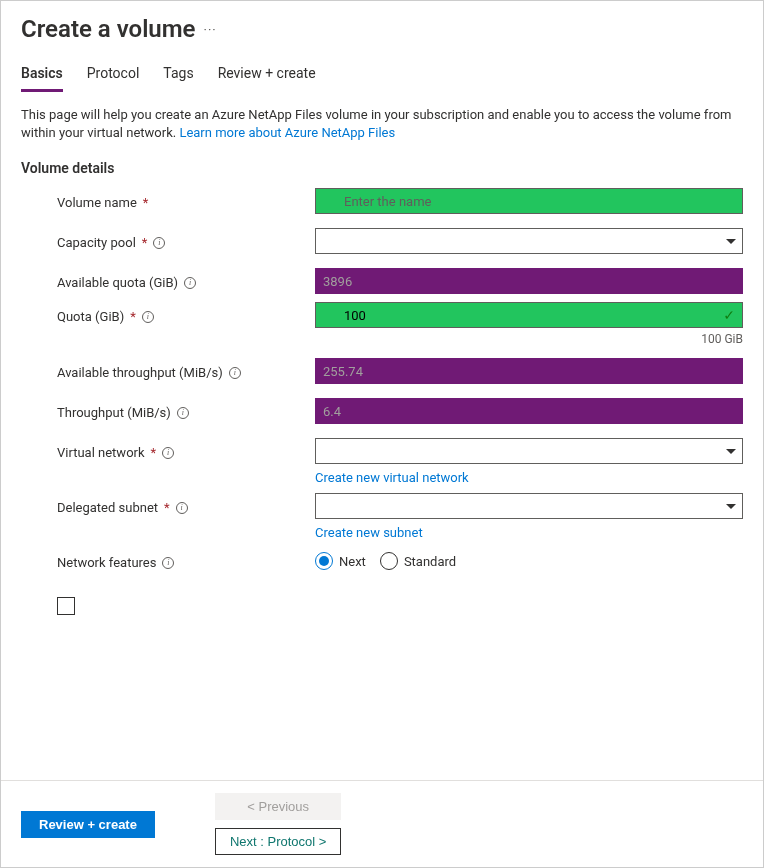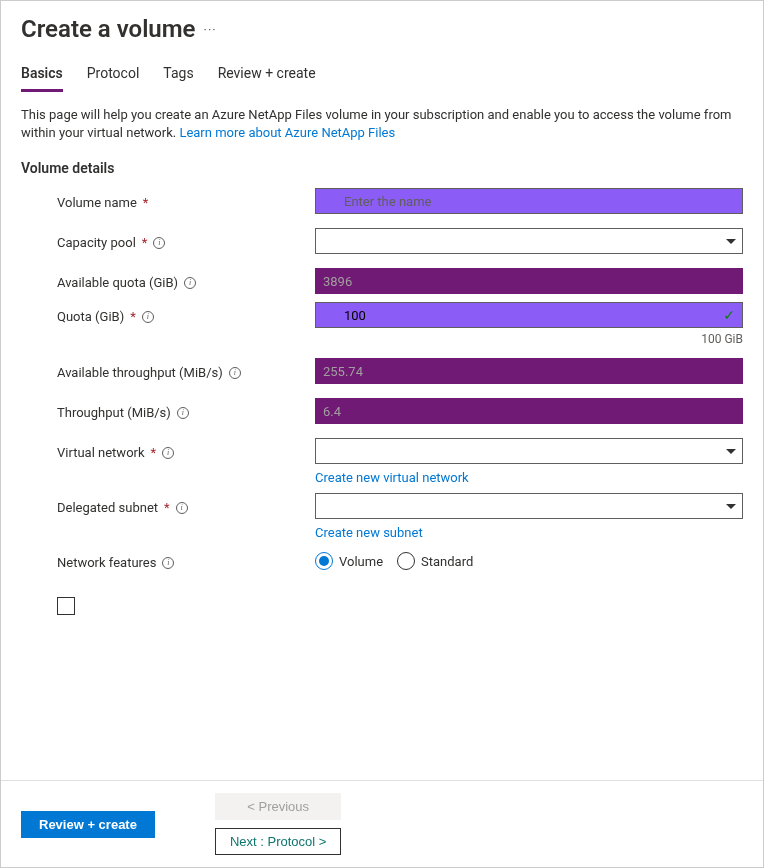--- a/index.html
+++ b/index.html
@@ -42,21 +42,21 @@
   .info-icon {
     width:12px; height:12px; border:1px solid #605e5c; border-radius:50%;
     display:inline-flex; align-items:center; justify-content:center;
     font-size:8px; color:#605e5c; font-family: Georgia, serif;
     font-style: italic; line-height:1; cursor:default; margin-left:2px;
   }
   .text-input, .select-box, .readonly-box {
     width:100%; height:26px; padding:0 8px; font-size:13px;
     font-family: inherit;
   }
-  .text-input { border:1px solid #605e5c; background:#8b5cf6;padding-left:28px; }
+  .text-input { border:1px solid #605e5c; background:#22c55e;padding-left:28px; }
   .text-input::placeholder { color:#605e5c; }
   .readonly-box { border:none; background:#701a75; color:#a19f9d; display:flex; align-items:center; }
   .select-box {
     border:1px solid #605e5c; background:#fff; display:flex; align-items:center;
     justify-content:flex-end; cursor:pointer; padding-right:6px;
   }
   .chevron-down {
     width:0; height:0; border-left:5px solid transparent; border-right:5px solid transparent;
     border-top:5px solid #323130;
   }
@@ -215,21 +215,21 @@
       <div class="label-col">
         <span>Network features</span>
         <span class="info-icon">i</span>
       </div>
       <div class="field-col">
         <div class="radio-row">
           <label class="radio selected">
             <span class="radio-outer">
                 <span class="radio-inner"></span>
               </span>
-            <span>Volume</span>
+            <span>Next</span>
           </label>
           <label class="radio">
             <span class="radio-outer"></span>
             <span>Standard</span>
           </label>
         </div>
       </div>
     </div>
 
     <div class="form-row" style="margin-top:14px;">

